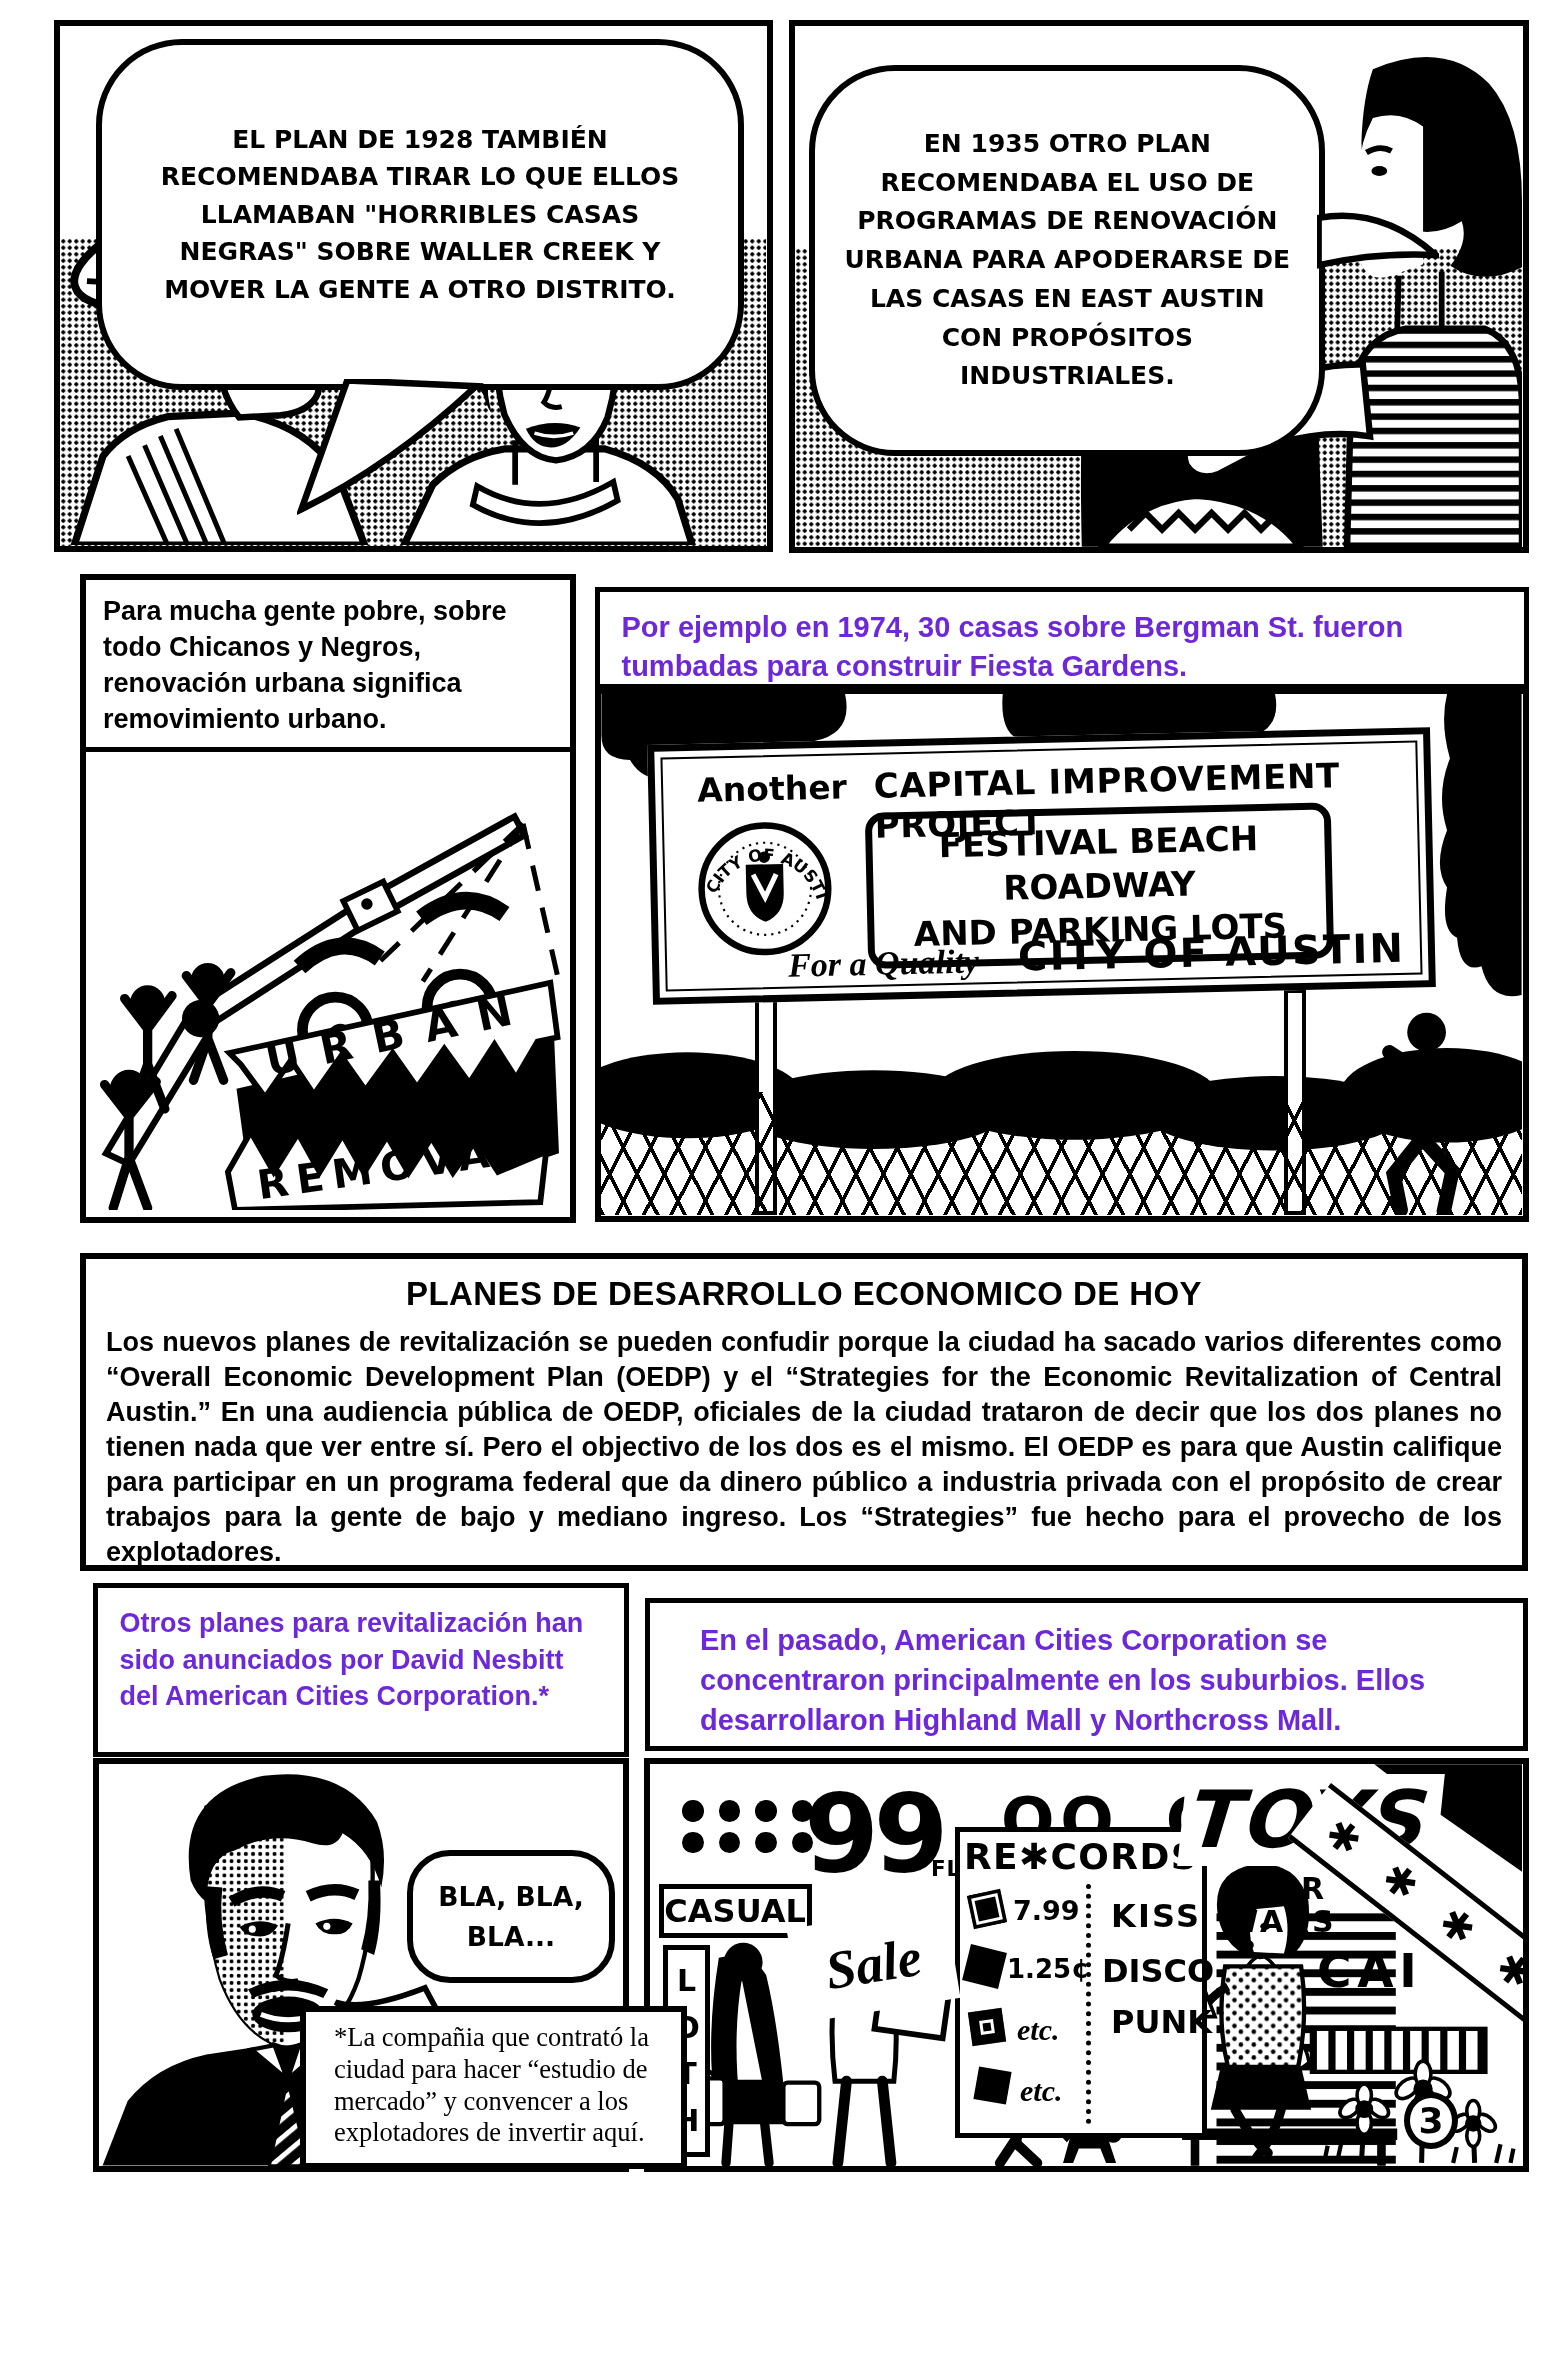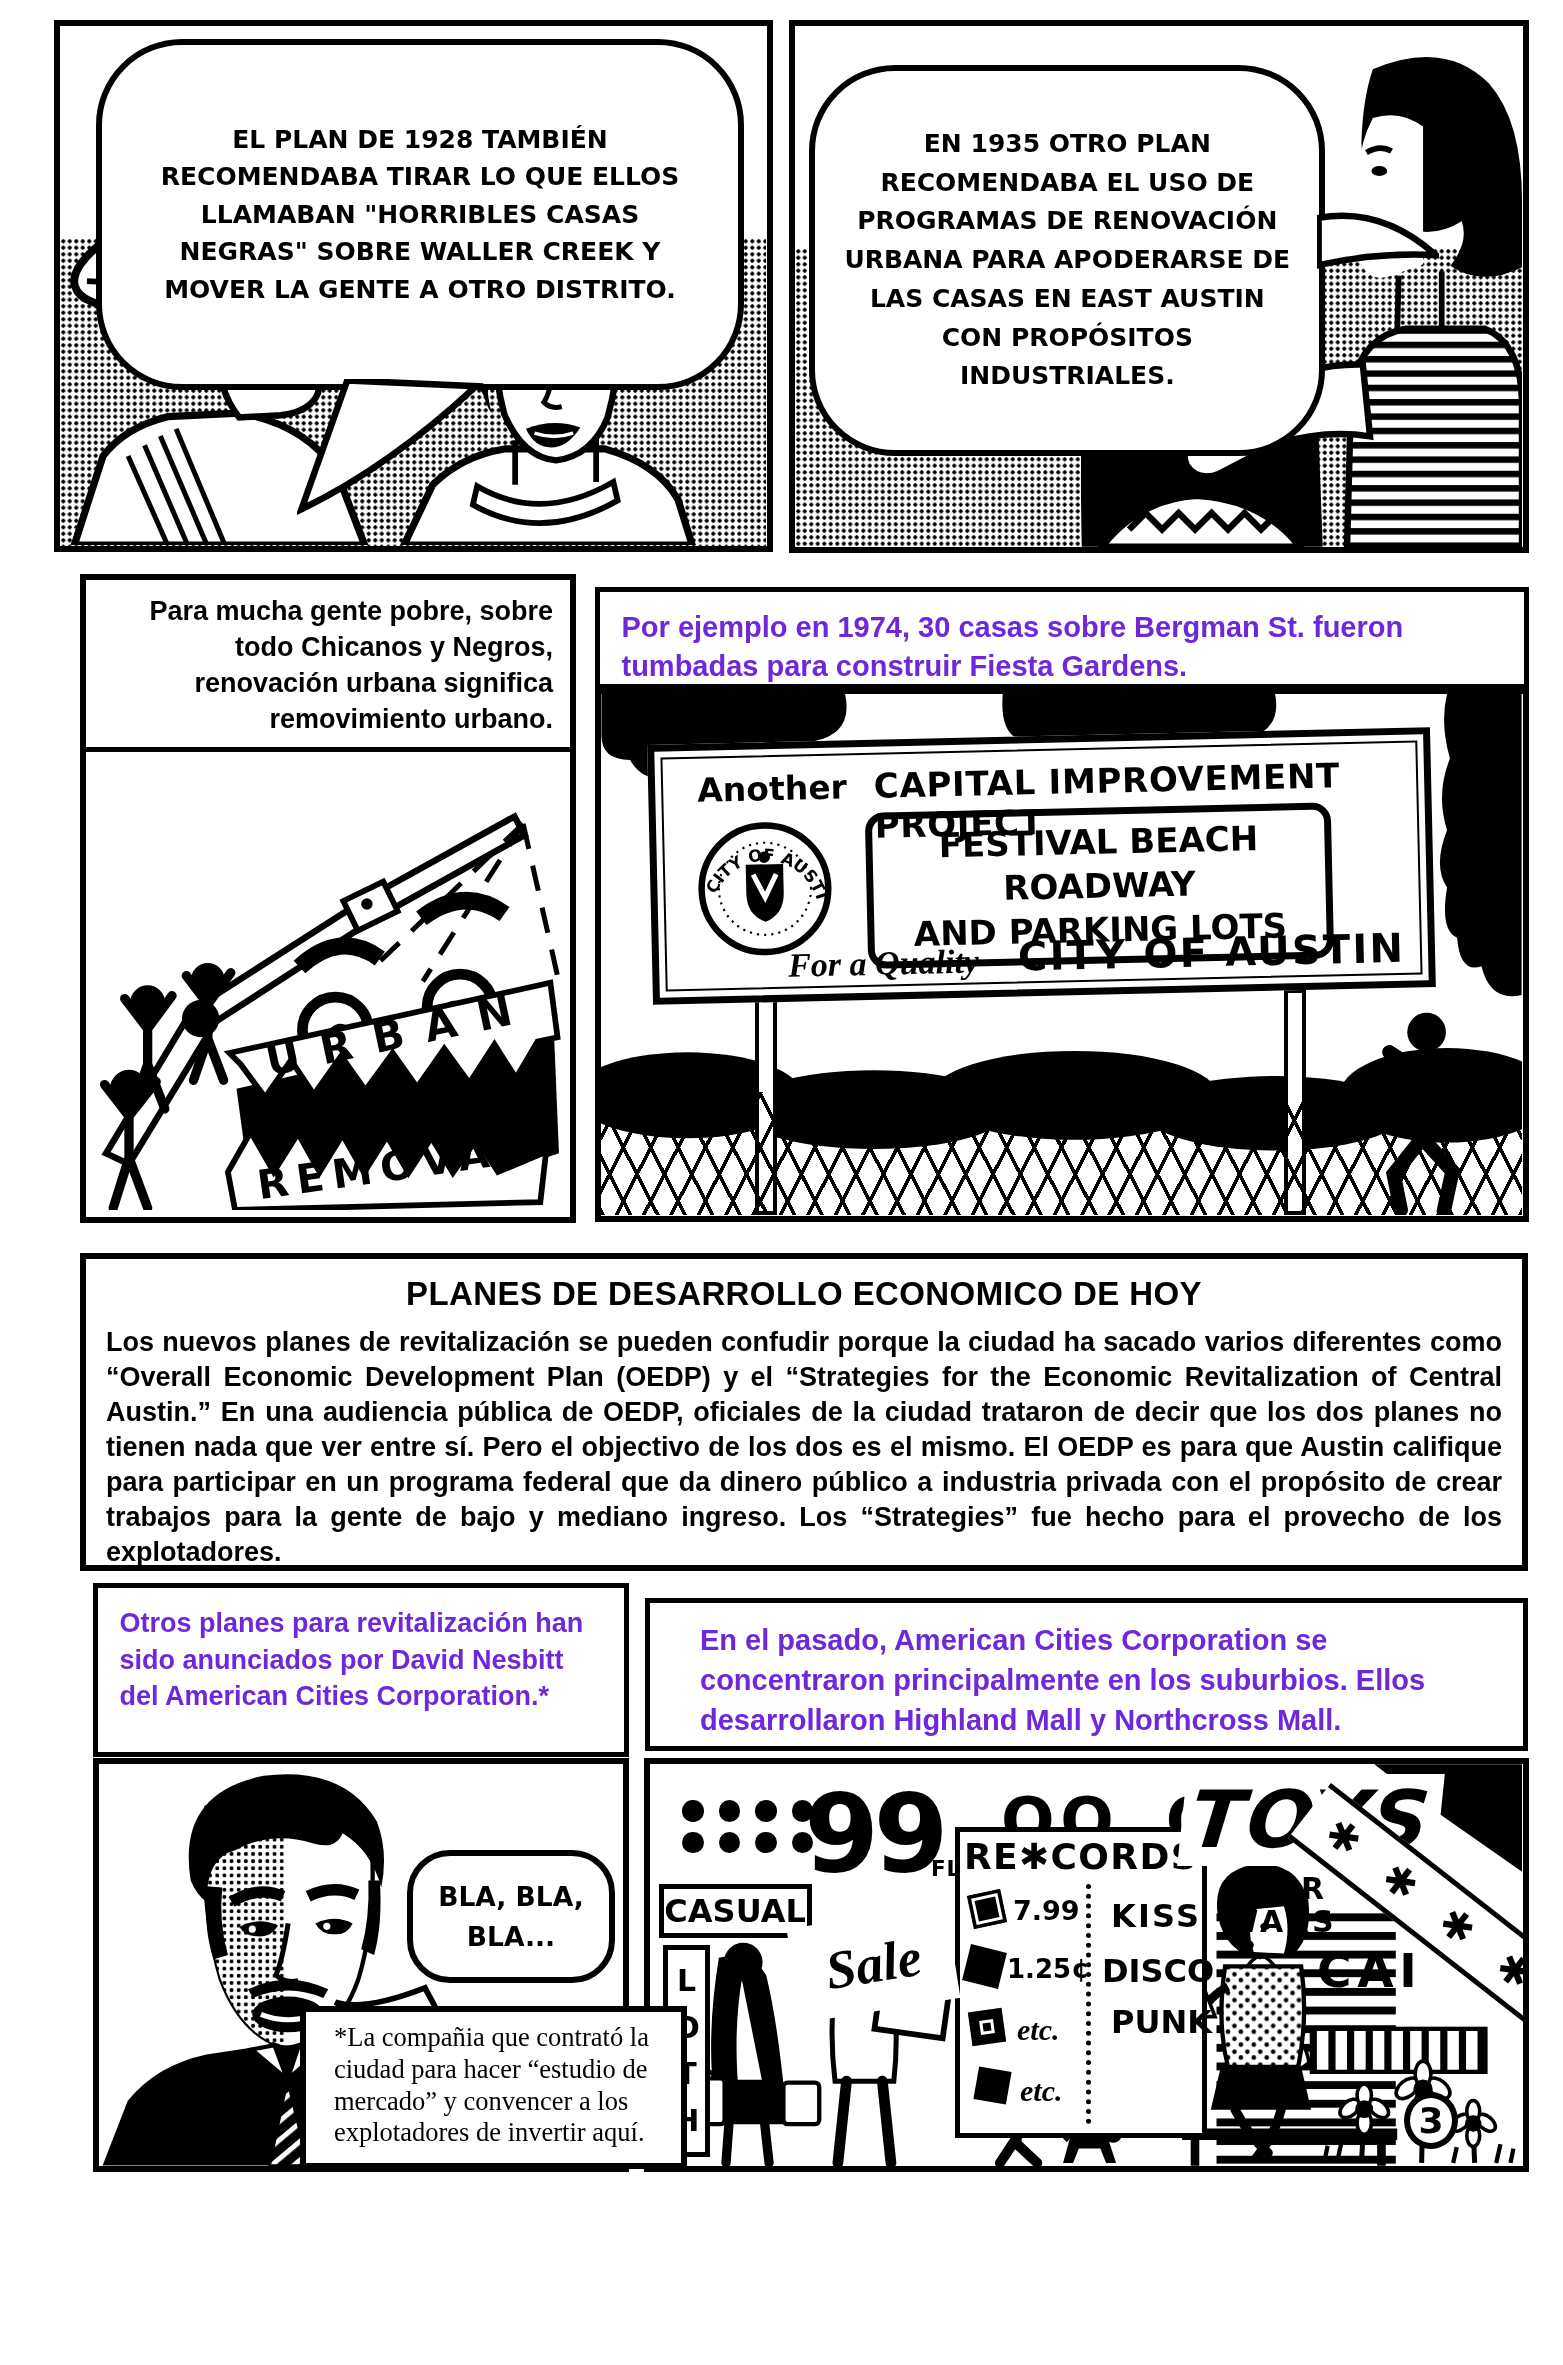--- a/index.html
+++ b/index.html
@@ -105,21 +105,21 @@
     <div class="bubble" style="left:14.3px;top:39px;width:516px;height:391px;">
       <div class="txt" style="font-size:25px;line-height:1.55;padding:18.6px 29px;">EN 1935 OTRO PLAN RECOMENDABA EL USO DE PROGRAMAS DE RENOVACIÓN URBANA PARA APODERARSE DE LAS CASAS EN EAST AUSTIN CON PROPÓSITOS INDUSTRIALES.</div>
     </div>
     <svg class="tail" style="left:522px;top:179px;" width="122" height="93" viewBox="0 0 170 130">
       <path d="M2,18 Q90,2 166,70 Q82,66 2,84 Z" fill="#fff" stroke="#000" stroke-width="9"></path>
     </svg>
   </div>
 
   <div class="panel" style="left:80px;top:574px;width:496px;height:649px;">
     <div style="position:absolute;left:0;top:0;right:0;height:172px;border-bottom:5.7px solid #000;box-sizing:border-box;
-                font-family:'Liberation Sans',sans-serif;font-weight:700;font-size:27px;line-height:1.33;padding:14.3px 17px;text-align:right;">Para mucha gente pobre, sobre todo Chicanos y Negros, renovación urbana significa removimiento urbano.</div>
+                font-family:'Liberation Sans',sans-serif;font-weight:700;font-size:27px;line-height:1.33;padding:14.3px 17px;">Para mucha gente pobre, sobre todo Chicanos y Negros, renovación urbana significa removimiento urbano.</div>
     <svg class="figsvg" style="left:0;top:172px;" width="483" height="458" viewBox="0 0 674 639">
       <g>
         <path d="M28,560 L148,360 L180,378 L60,575 Z" fill="#fff" stroke="#000" stroke-width="9"></path>
         <path d="M148,360 L390,205 L598,90 L612,116 L404,232 L172,382 Z" fill="#fff" stroke="#000" stroke-width="9"></path>
         <circle cx="160" cy="372" r="26" fill="#000"></circle>
         <rect x="366" y="192" width="62" height="46" fill="#fff" stroke="#000" stroke-width="8" transform="rotate(-26 397 215)"></rect>
         <circle cx="392" cy="212" r="8" fill="#000"></circle>
         <path d="M610,100 L470,320 M610,100 L662,330 M610,100 L402,300" stroke="#000" stroke-width="7" stroke-dasharray="36 24" fill="none"></path>
       </g>
       <g>

